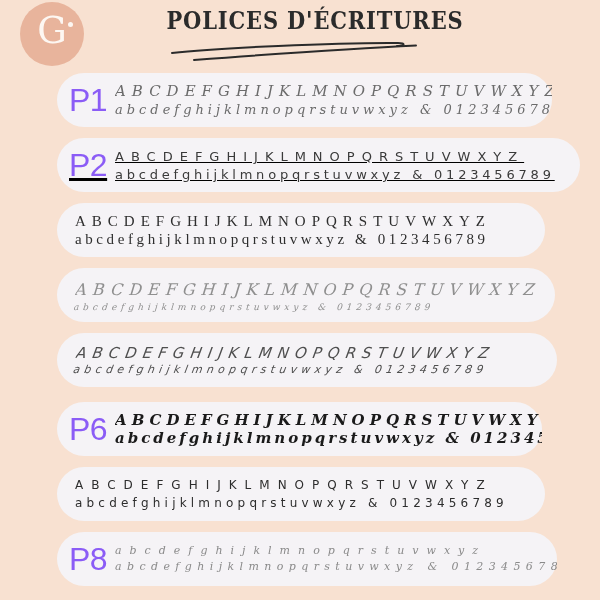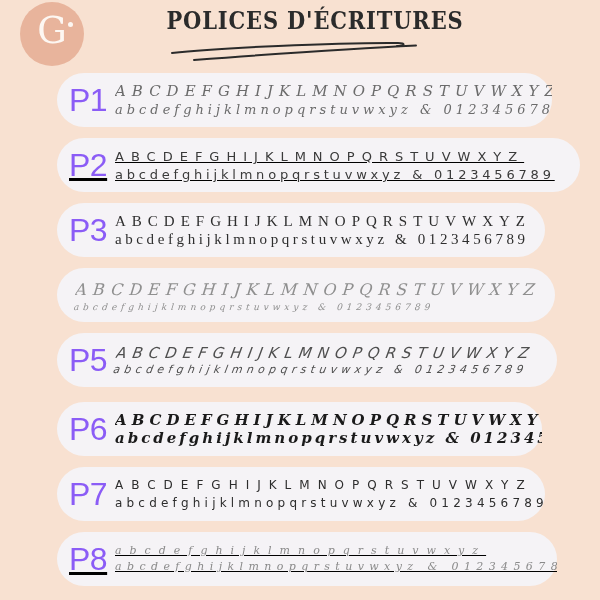--- a/index.html
+++ b/index.html
@@ -16,21 +16,21 @@
   
   .title{position:absolute;left:30px;top:6px;width:570px;text-align:center;
     font-family:"DejaVu Serif",serif;font-weight:700;font-size:25px;letter-spacing:1px;
     color:#2b2b2b;transform:scaleX(0.84);transform-origin:center top;white-space:nowrap;}
   .underline{position:absolute;left:166px;top:38px;}
   
   .rows{position:absolute;left:57px;top:73px;}
   .pill{background:#f5f3f6;border-radius:28px;height:54px;margin-bottom:11px;
     display:flex;align-items:center;padding-left:12px;box-sizing:border-box;white-space:nowrap;}
   .w1{width:495px;} .w2{width:523px;text-decoration:underline;} .w3{width:488px;} .w4{width:498px;}
-  .w5{width:500px;} .w6{width:485px;margin-top:15px;} .w7{width:488px;} .w8{width:500px;text-decoration:underline;}
+  .w5{width:500px;} .w6{width:485px;margin-top:15px;} .w7{width:488px;} .w8{width:500px;}
   .row-label{flex:0 0 40px;font-size:32px;font-weight:500;color:#8b5cf6;letter-spacing:-0.5px;}
   .samples{margin-left:6px;overflow:hidden;}
   .line{display:block;line-height:19px;}
   .line2{line-height:17px;}
   
   .row-p1 .samples{font-family:"DejaVu Serif",serif;font-style:italic;color:#6b6b6b;}
   .row-p1 .line1{font-size:15px;letter-spacing:6px;}
   .row-p1 .line2{font-size:13px;letter-spacing:4px;}
   
   .row-p2 .samples{font-family:"DejaVu Sans",sans-serif;color:#3a3a3a;}
@@ -88,52 +88,49 @@
 
   <div class="pill w2 row-p2">
     <div class="row-label">P2</div>
     <div class="samples">
       <span class="line line1">ABCDEFGHIJKLMNOPQRSTUVWXYZ</span>
       <span class="line line2">abcdefghijklmnopqrstuvwxyz &amp; 0123456789</span>
     </div>
   </div>
 
   <div class="pill w3 row-p3">
-    <div class="row-label">P3</div>
     <div class="samples">
       <span class="line line1">ABCDEFGHIJKLMNOPQRSTUVWXYZ</span>
       <span class="line line2">abcdefghijklmnopqrstuvwxyz &amp; 0123456789</span>
     </div>
   </div>
 
   <div class="pill w4 row-p4">
     <div class="samples">
       <span class="line line1">ABCDEFGHIJKLMNOPQRSTUVWXYZ</span>
       <span class="line line2">abcdefghijklmnopqrstuvwxyz &amp; 0123456789</span>
     </div>
   </div>
 
   <div class="pill w5 row-p5">
-    <div class="row-label">P5</div>
     <div class="samples">
       <span class="line line1">ABCDEFGHIJKLMNOPQRSTUVWXYZ</span>
       <span class="line line2">abcdefghijklmnopqrstuvwxyz &amp; 0123456789</span>
     </div>
   </div>
 
   <div class="pill w6 row-p6">
     <div class="row-label">P6</div>
     <div class="samples">
       <span class="line line1">ABCDEFGHIJKLMNOPQRSTUVWXYZ</span>
       <span class="line line2">abcdefghijklmnopqrstuvwxyz &amp; 0123456789</span>
     </div>
   </div>
 
   <div class="pill w7 row-p7">
-    <div class="row-label">P7</div>
     <div class="samples">
       <span class="line line1">ABCDEFGHIJKLMNOPQRSTUVWXYZ</span>
       <span class="line line2">abcdefghijklmnopqrstuvwxyz &amp; 0123456789</span>
     </div>
   </div>
 
   <div class="pill w8 row-p8">
     <div class="row-label">P8</div>
     <div class="samples">
       <span class="line line1">abcdefghijklmnopqrstuvwxyz</span>

